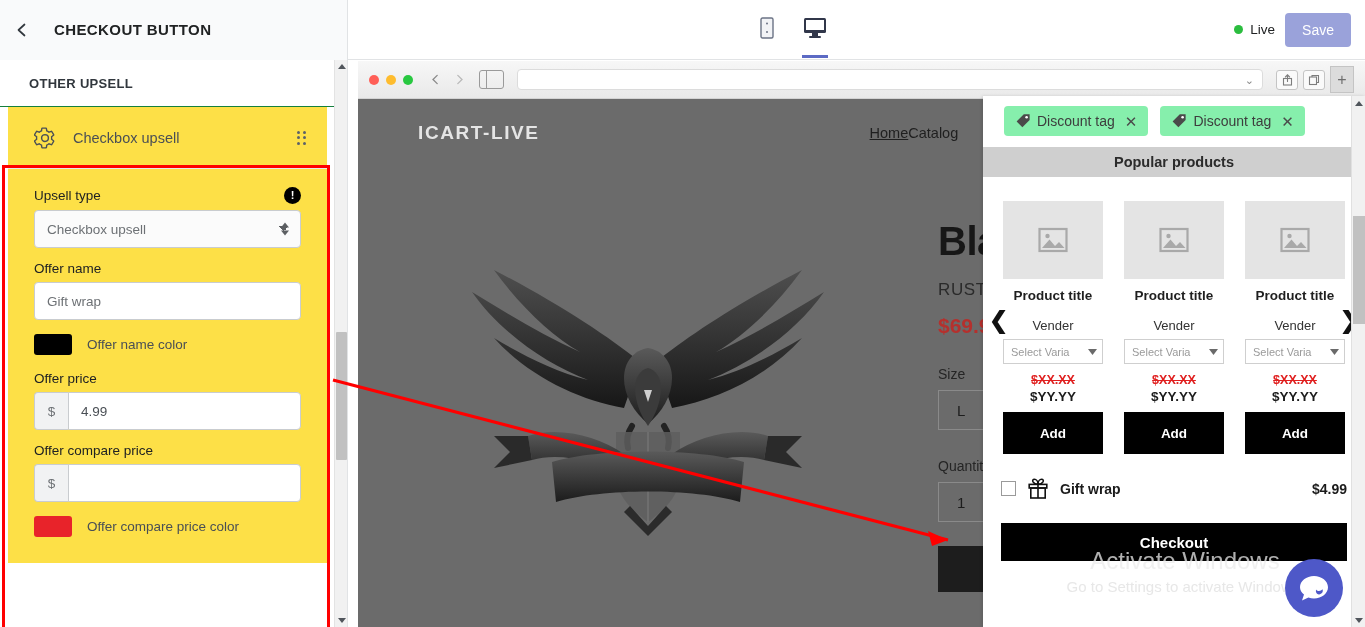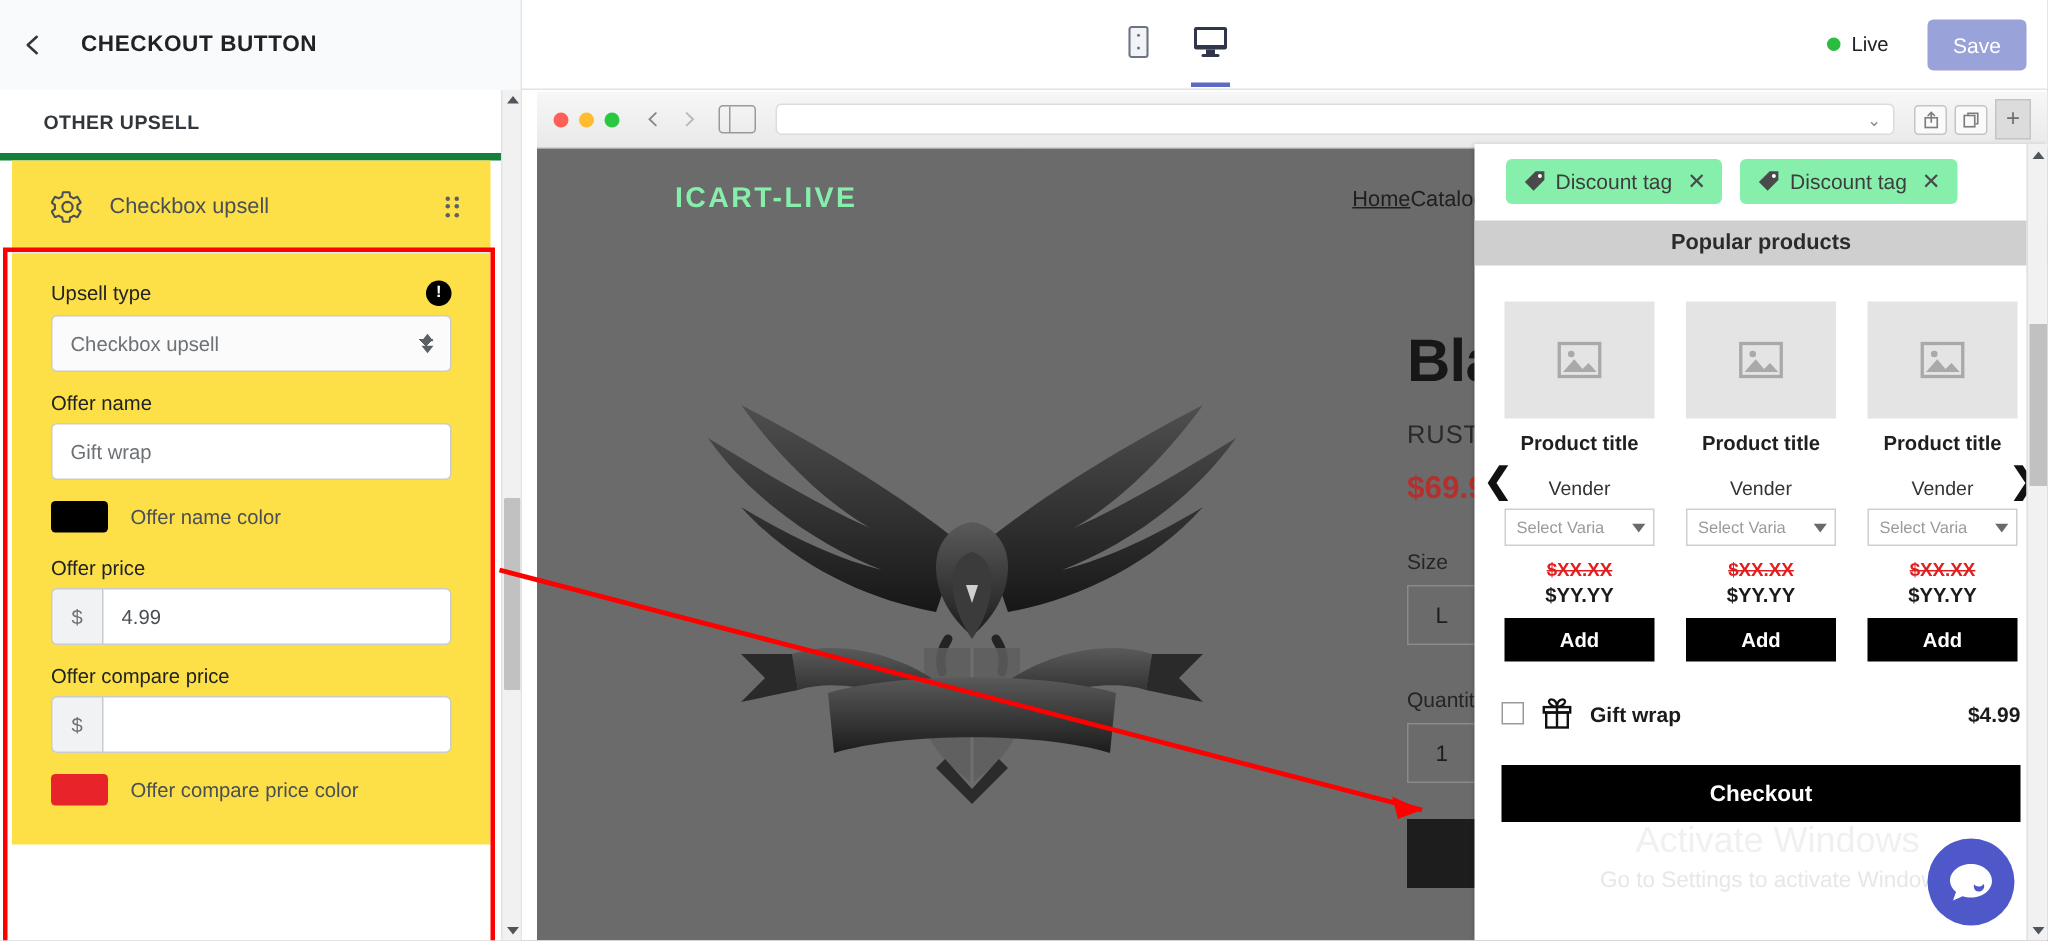--- a/index.html
+++ b/index.html
@@ -37,21 +37,21 @@
   .dev-btn {
     width: 34px; height: 56px; display: flex; align-items: center;
     justify-content: center; cursor: pointer; position: relative;
     padding-bottom: 4px;
   }
   .dev-btn.active::after {
     content: ""; position: absolute; bottom: 0; left: 4px; right: 4px;
     height: 3px; background: #5c6ac4;
   }
   .topbar-right {
-    display: flex; align-items: center; gap: 26px;
+    display: flex; align-items: center; gap: 10px;
     padding-right: 14px; height: 60px;
   }
   .live-wrap { display: flex; align-items: center; gap: 7px; }
   .live-dot { width: 9px; height: 9px; border-radius: 50%; background: #2bbd3f; }
   .live-txt { font-size: 13.5px; color: #202223; }
   .save-btn {
     background: #9aa2da; color: #fff; border: none; border-radius: 4px;
     font-size: 14px; padding: 9px 17px; cursor: pointer;
     font-family: "Liberation Sans", sans-serif;
   }
@@ -59,21 +59,21 @@
   
   .sidebar {
     position: absolute; top: 60px; left: 0; width: 348px; height: 567px;
     background: #f6f6f7; border-right: 1px solid #e1e3e5;
     overflow: hidden;
   }
   .sb-inner { position: absolute; top:0; left:0; width: 335px; height: 567px; background:#fff; }
   .sb-section-head {
     height: 47px; display: flex; align-items: center;
     padding-left: 29px; background: #fff;
-    border-bottom: 5px solid #15803d;
+    border-bottom: 1px solid #15803d;
   }
   .sb-section-head span {
     font-size: 13px; font-weight: bold; color: #31373d; letter-spacing: .3px;
   }
 
   .card {
     margin: 0 8px; background:#fde047;
   }
   .card-head {
     height: 62px; display: flex; align-items: center;
@@ -184,21 +184,21 @@
   .cr-plus { width: 24px; height: 27px; background:#dcdcdc; border:1px solid #c4c4c4;
     display:flex;align-items:center;justify-content:center; color:#6e6e6e; font-size: 16px; cursor:pointer; }
 
   
   .store {
     position: relative; height: 528px; background: #6b6b6b; overflow: hidden;
   }
   .store-header {
     height: 68px; display:flex; align-items:center; padding: 0 0 0 60px;
   }
-  .store-logo { font-size: 19px; font-weight: bold; color: #86efac; letter-spacing: 1.6px; margin-left: 32px; }
+  .store-logo { font-size: 19px; font-weight: bold; color: #e5e5e5; letter-spacing: 1.6px; }
   .store-nav { margin-left: 330px; display:flex; }
   .store-nav a { font-size: 14.5px; color: #1f1f1f; text-decoration: none; cursor: pointer; }
   .store-nav a.act { text-decoration: underline; }
 
   .store-body { display:flex; padding: 0 0 0 10px; }
   .eagle-wrap { width: 560px; display:flex; align-items:center; justify-content:center; padding-top: 20px; }
   .prod-info { padding-top: 52px; padding-left: 10px; }
   .prod-title { font-size: 40px; font-weight: bold; color: #171717; letter-spacing:-.5px; }
   .prod-sub { font-size: 17px; color: #2a2a2a; margin-top: 16px; letter-spacing: .6px; }
   .prod-prices { margin-top: 14px; display:flex; align-items: baseline; gap: 10px; }
@@ -249,21 +249,21 @@
   .ptitle { font-size: 13.5px; font-weight: bold; color: #1f1f1f; margin-top: 9px; }
   .pvend { font-size: 13px; color: #333; margin-top: 15px; }
   .pvar {
     margin-top: 6px; height: 25px; border: 1px solid #cfcfcf; display:flex;
     align-items:center; justify-content:space-between; padding: 0 5px 0 7px;
   }
   .pvar span.t { font-size: 11px; color: #9a9a9a; white-space:nowrap; overflow:hidden; }
   .pcmp { font-size: 12.5px; font-weight: bold; color: #e02020; text-decoration: line-through; margin-top: 9px; }
   .pprice { font-size: 13.5px; font-weight: bold; color: #1b1b1b; margin-top: 2px; }
   .padd {
-    margin-top: 8px; height: 29px; background: #000; color: #fff;
+    margin-top: 8px; height: 42px; background: #000; color: #fff;
     display:flex; align-items:center; justify-content:center;
     font-size: 13.5px; font-weight: bold; cursor: pointer;
   }
 
   .offer-row {
     display:flex; align-items:center; padding: 14px 18px 0 18px; gap: 12px;
   }
   .cbox { width: 15px; height: 15px; border: 1px solid #9a9a9a; background:#fff; cursor:pointer; flex:0 0 15px;}
   .gift-name { font-size: 14px; font-weight: bold; color: #1b1b1b; flex:1; }
   .gift-price { font-size: 14px; font-weight: bold; color: #1b1b1b; }

